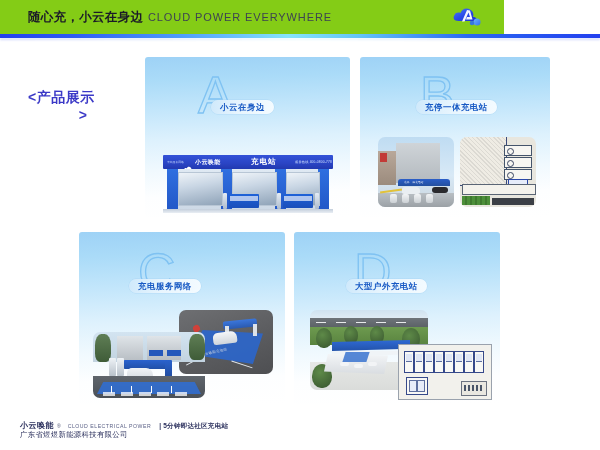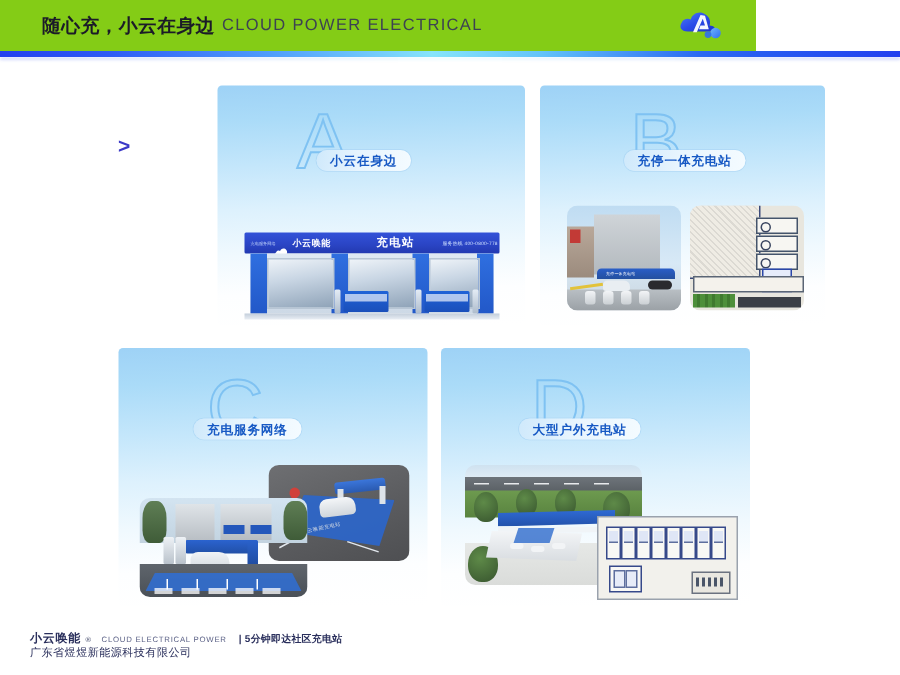--- a/index.html
+++ b/index.html
@@ -341,21 +341,21 @@
     color: #2a2f5c;
     letter-spacing: 0.3px;
     white-space: nowrap;
   }
 </style>
 </head>
 <body>
 
 <div class="header">
   <div class="header-title-cn">随心充，小云在身边</div>
-  <div class="header-title-en">CLOUD POWER ELECTRICAL</div>
+  <div class="header-title-en">CLOUD POWER EVERYWHERE</div>
   <div class="header-logo">
     <svg viewBox="0 0 60 44" width="30" height="22">
       <defs>
         <linearGradient id="lg1" x1="0" y1="0" x2="1" y2="1">
           <stop offset="0" stop-color="#4a7ef5"></stop>
           <stop offset="0.5" stop-color="#2a4ae8"></stop>
           <stop offset="1" stop-color="#1c33c9"></stop>
         </linearGradient>
         <linearGradient id="lg2" x1="0" y1="0" x2="1" y2="1">
           <stop offset="0" stop-color="#6fb6fb"></stop>
@@ -366,20 +366,21 @@
       <path d="M30 8 L20 31 L25 31 L33 13 L36 22 L30 22 L28 27 L41 27 L36 9 Z" fill="#ffffff" opacity="0.95"></path>
       <circle cx="50" cy="32" r="7" fill="url(#lg2)"></circle>
       <circle cx="40" cy="34" r="4.5" fill="#2f6ef0" opacity="0.9"></circle>
     </svg>
   </div>
 </div>
 <div class="header-rule"></div>
 <div class="header-rule-shadow"></div>
 
 <div class="section-label">
+  <span class="lbl-line1">&lt;产品展示</span>
   <span class="lbl-line2">&gt;</span>
 </div>
 
 <div class="card" id="card-a">
   <div class="big-letter" style="left:53px; top:12px; font-size:52px;">A</div>
   <div class="badge" style="left:66px; top:43px;">小云在身边</div>
 
   <div class="a-store">
     <div class="a-canopy"></div>
     <div class="a-canopy-micro">充电服务网络</div>

